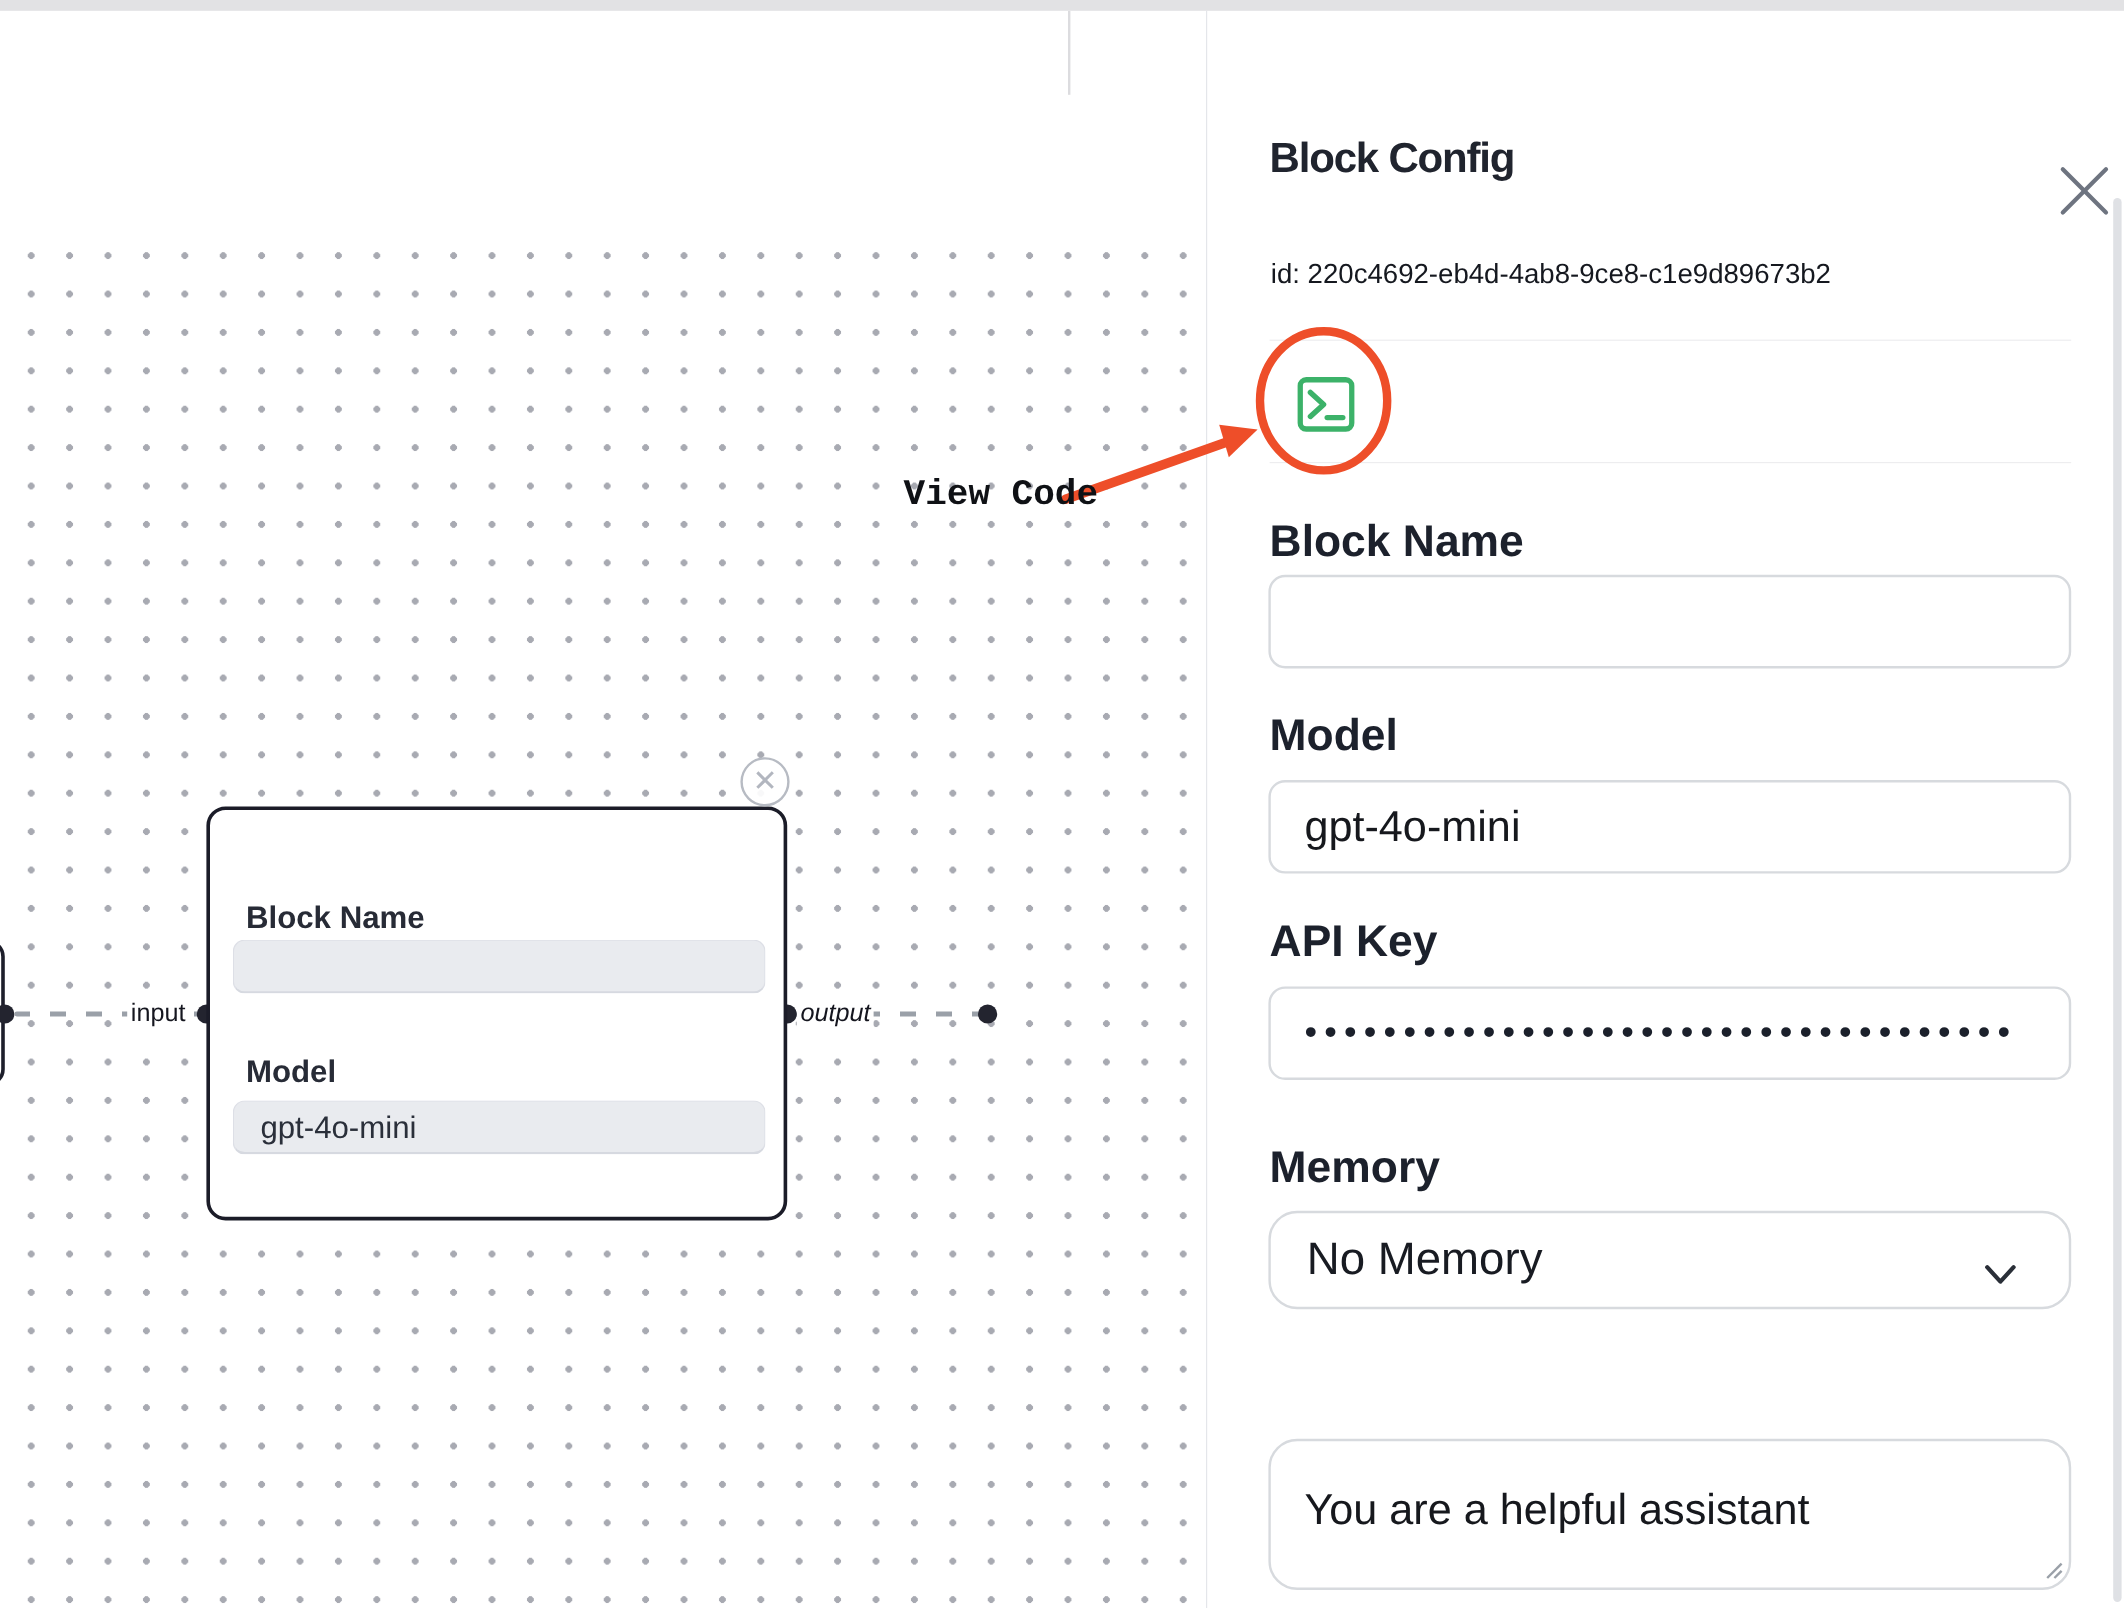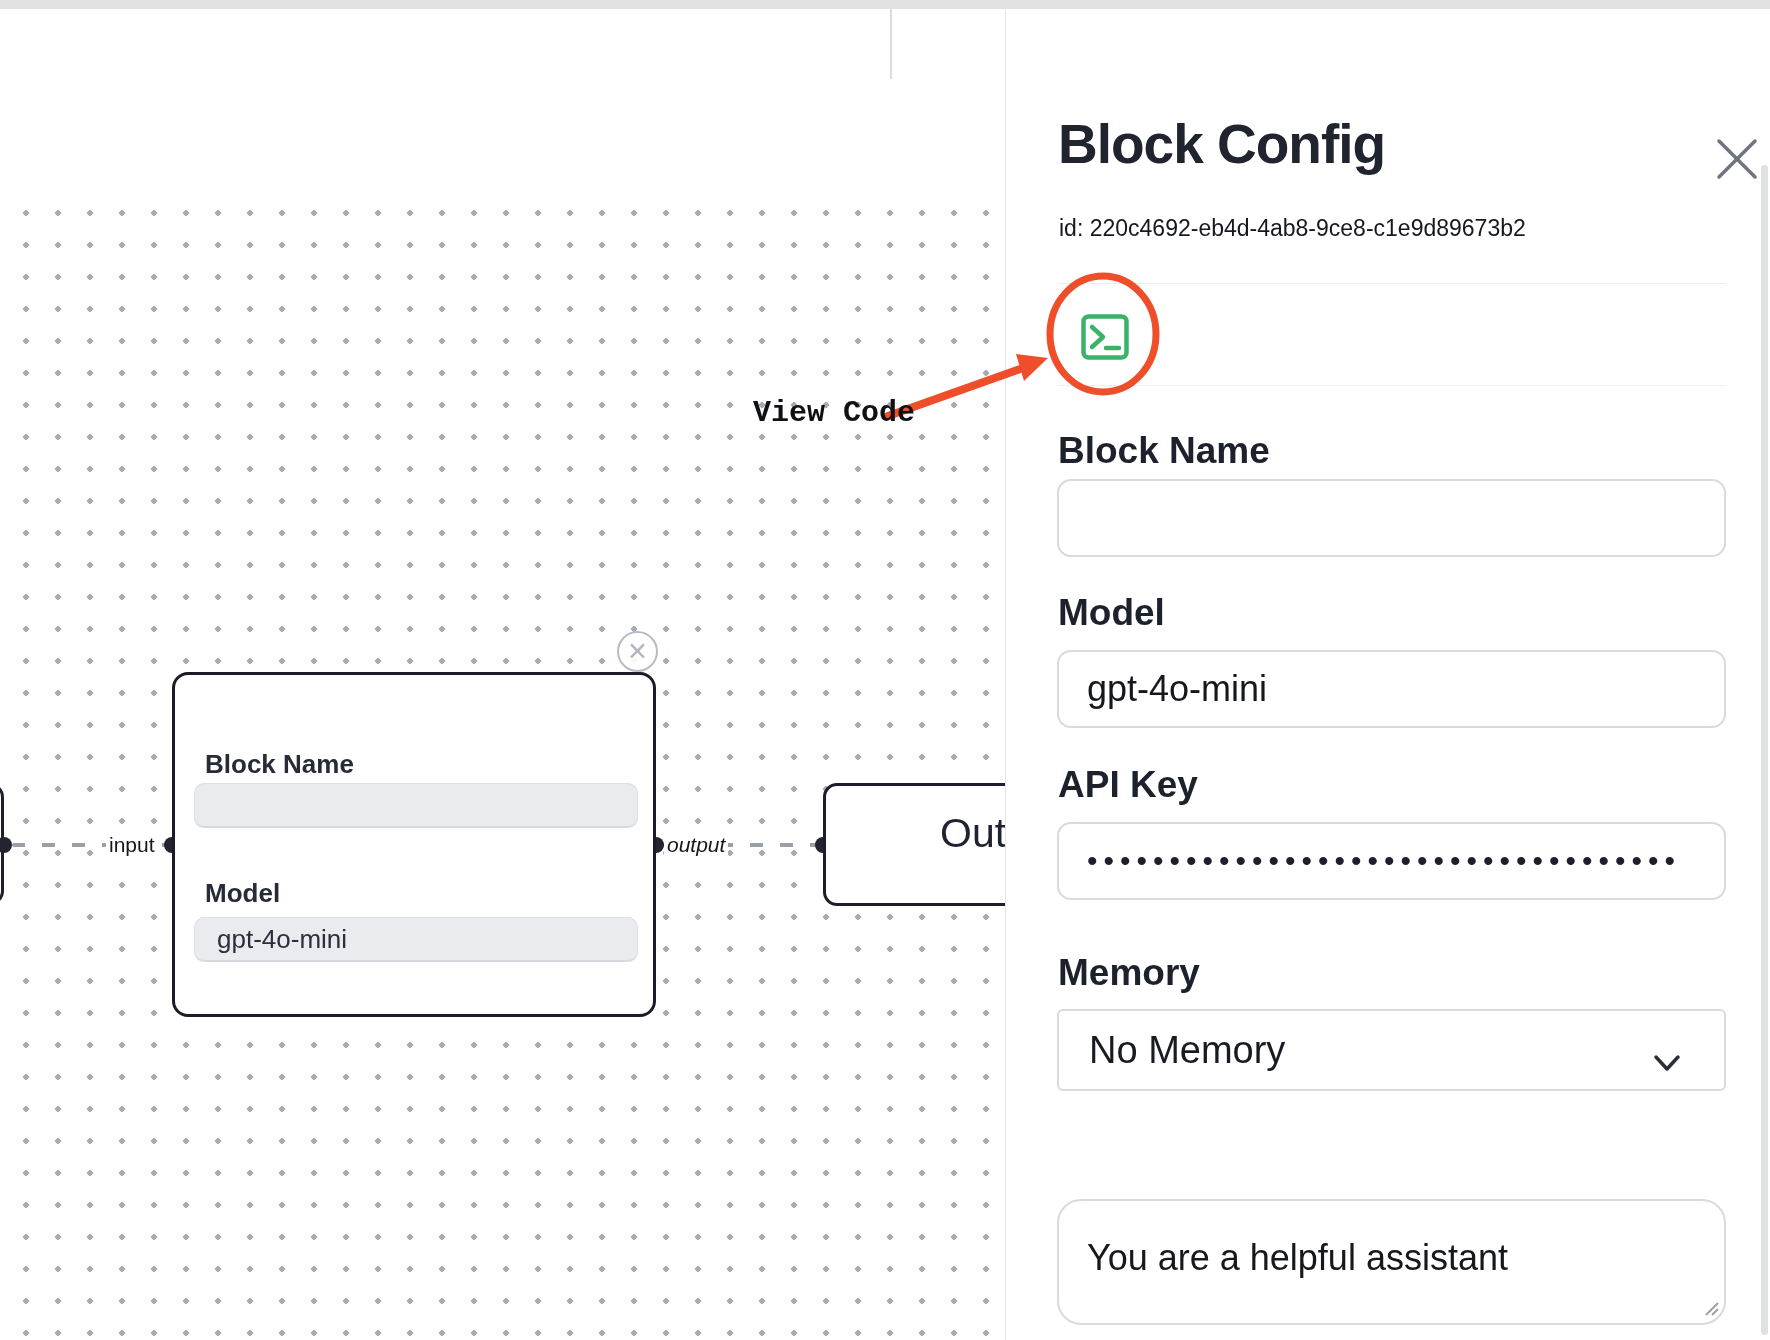--- a/index.html
+++ b/index.html
@@ -49,36 +49,36 @@
   .node-field-label { position:absolute; left:30px; font-size:26px; font-weight:700; color:#272b36; }
   .node-input { position:absolute; left:19px; width:444px; height:45px; background:#e9ebef;
     border:1px solid #dddfe6; border-bottom:2px solid #d6d9e0; border-radius:10px;
     font-size:26px; color:#2a2f3a; padding:0 22px; font-family:"Liberation Sans",sans-serif; }
   .node-close { left:617px; top:631px; width:41px; height:41px; border:2.5px solid #b7bbc3; border-radius:50%;
     background:rgba(255,255,255,.92); color:#b2b6bf; font-size:25px; line-height:37px; text-align:center; cursor:pointer; z-index:3;}
 
   
   .panel { left:1005px; top:9px; width:765px; height:1331px; background:#ffffff;
     border-left:1.5px solid #e4e6ea; z-index:10; }
-  .panel-title { position:absolute; left:52px; top:103px; font-size:55px; font-weight:800;
+  .panel-title { position:absolute; left:52px; top:103px; font-size:35px; font-weight:800;
     letter-spacing:-1px; color:#20242e; }
   .panel-close { position:absolute; left:707px; top:126px; width:48px; height:48px; cursor:pointer; }
   .panel-id { position:absolute; left:53px; top:206px; font-size:23px; color:#15181f; }
 
   .icon-row { position:absolute; left:52px; top:274px; width:668px; height:103px;
     border-top:1.5px solid #ededef; border-bottom:1.5px solid #ededef; }
   .term-icon { position:absolute; left:23px; top:30px; width:48px; height:46px; }
 
   .f-label { position:absolute; left:52px; font-size:37px; font-weight:700; color:#1c212c; }
   .f-input { position:absolute; left:51px; width:669px; height:78px; background:#fff;
     border:2px solid #d7dade; border-radius:14px; font-size:36px; color:#16181d;
     padding:0 28px; font-family:"Liberation Sans",sans-serif; }
   .f-input.pw { letter-spacing:6px; font-size:30px; color:#1b202b; }
   .f-select { position:absolute; left:51px; width:669px; height:82px; background:#fff;
-    border:2px solid #d7dade; border-radius:6px; display:flex; align-items:center;
+    border:2px solid #d7dade; border-radius:24px; display:flex; align-items:center;
     font-size:38px; color:#181b22; padding:0 30px; cursor:pointer; }
   .f-select .chev { position:absolute; right:42px; top:29px; }
   .f-textarea { position:absolute; left:51px; width:669px; height:126px; background:#fff;
     border:2px solid #d7dade; border-radius:24px; font-size:36px; color:#16181d;
     padding:36px 28px; font-family:"Liberation Sans",sans-serif; resize:none; overflow:hidden; }
   .resize-grip { position:absolute; left:694px; width:20px; height:20px; pointer-events:none; }
 
   .scrollbar { left:1761px; top:165px; width:7px; height:1170px; background:#dfe1e5; border-radius:4px; z-index:12; }
 
   
@@ -96,23 +96,20 @@
 
   <div class="abs edge" style="left:12px; top:843px; width:158px;"></div>
   <div class="abs edge-label" style="left:106px; top:832px;">input</div>
   <div class="abs handle" style="left:164px; top:837px;"></div>
 
   <div class="abs edge" style="left:660px; top:843px; width:160px;"></div>
   <div class="abs edge-label" style="left:664px; top:832px;font-style:italic;">output</div>
   <div class="abs handle" style="left:648px; top:837px;"></div>
   <div class="abs handle" style="left:815px; top:837px;"></div>
 
-  <div class="abs output-block">
-    <div class="out-label">Out</div>
-  </div>
 
   <div class="abs node">
     <div class="node-field-label" style="top:74px;">Block Name</div>
     <input class="node-input" style="top: 108px;" value="">
     <div class="node-field-label" style="top:203px;">Model</div>
     <input class="node-input" style="top: 242px;" value="gpt-4o-mini">
   </div>
   <div class="abs node-close">✕</div>
 </div>
 

